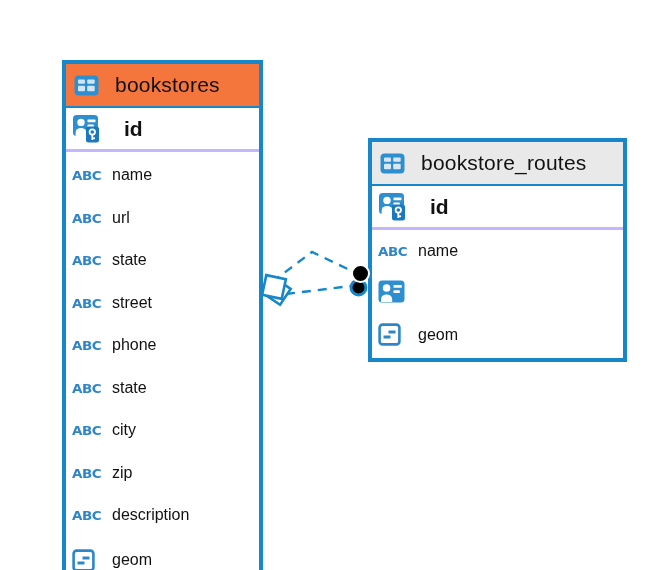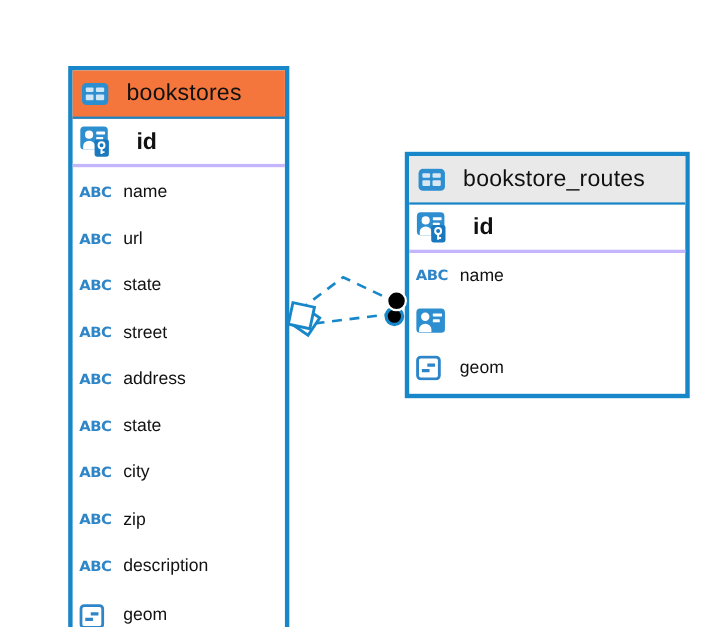--- a/index.html
+++ b/index.html
@@ -80,21 +80,21 @@
       <div class="col-row">
         <span class="icon-cell">
             <span class="abc-glyph">ABC</span>
           </span>
         <span class="col-name">street</span>
       </div>
       <div class="col-row">
         <span class="icon-cell">
             <span class="abc-glyph">ABC</span>
           </span>
-        <span class="col-name">address</span>
+        <span class="col-name">phone</span>
       </div>
       <div class="col-row">
         <span class="icon-cell">
             <span class="abc-glyph">ABC</span>
           </span>
         <span class="col-name">state</span>
       </div>
       <div class="col-row">
         <span class="icon-cell">
             <span class="abc-glyph">ABC</span>

